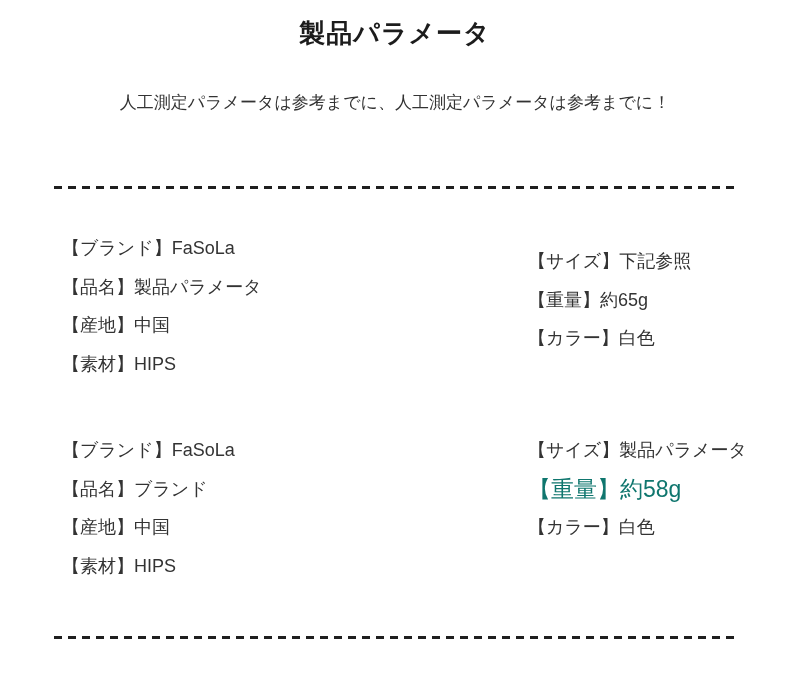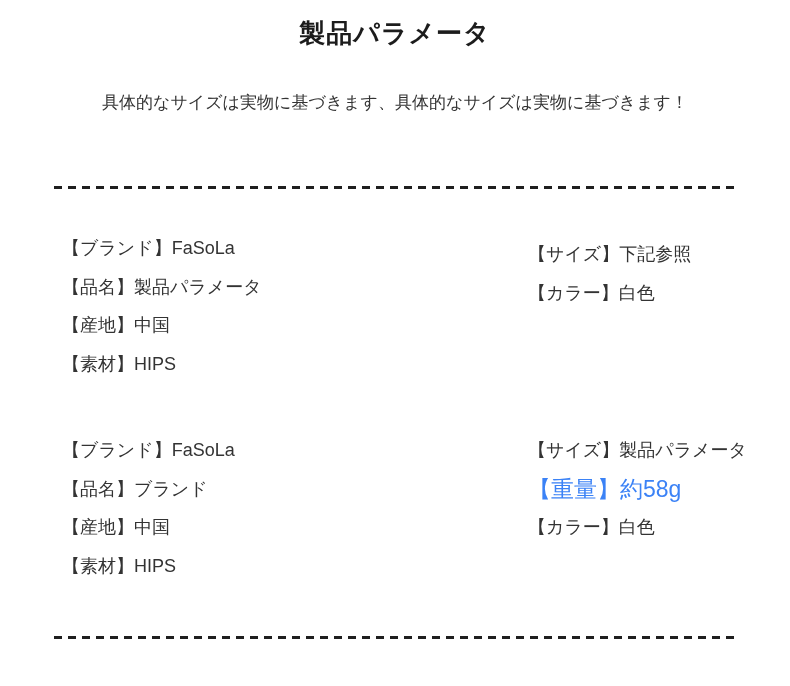--- a/index.html
+++ b/index.html
@@ -46,49 +46,50 @@
   .divider.top { top: 186px; }
   .divider.bottom { top: 636px; }
   .spec-col {
     position: absolute;
     font-size: 18px;
     color: #333333;
     line-height: 38.6px;
     white-space: nowrap;
   }
   .spec-col.g1-left  { left: 62px;  top: 229px; }
-  .spec-col.g1-right { left: 528px; top: 235px; }
+  .spec-col.g1-right { left: 528px; top: 242px; }
   .spec-col.g2-left  { left: 62px;  top: 431px; }
   .spec-col.g2-right { left: 528px; top: 431px; }
   .spec-row { height: 38.6px; }
   .spec-row.big {
     font-size: 23px;
-    color: #3b82f6;
+    color: #0f766e;
   }
 </style>
 </head>
 <body>
 
 <div class="sheet">
 
   <div class="title">製品パラメータ</div>
 
-  <div class="subtitle">具体的なサイズは実物に基づきます、具体的なサイズは実物に基づきます！</div>
+  <div class="subtitle">人工測定パラメータは参考までに、人工測定パラメータは参考までに！</div>
 
   <div class="divider top"></div>
 
   <div class="spec-col g1-left">
     <div class="spec-row">【ブランド】FaSoLa</div>
     <div class="spec-row">【品名】製品パラメータ</div>
     <div class="spec-row">【産地】中国</div>
     <div class="spec-row">【素材】HIPS</div>
   </div>
 
   <div class="spec-col g1-right">
     <div class="spec-row">【サイズ】下記参照</div>
+    <div class="spec-row">【重量】約65g</div>
     <div class="spec-row">【カラー】白色</div>
   </div>
 
   <div class="spec-col g2-left">
     <div class="spec-row">【ブランド】FaSoLa</div>
     <div class="spec-row">【品名】ブランド</div>
     <div class="spec-row">【産地】中国</div>
     <div class="spec-row">【素材】HIPS</div>
   </div>
 

